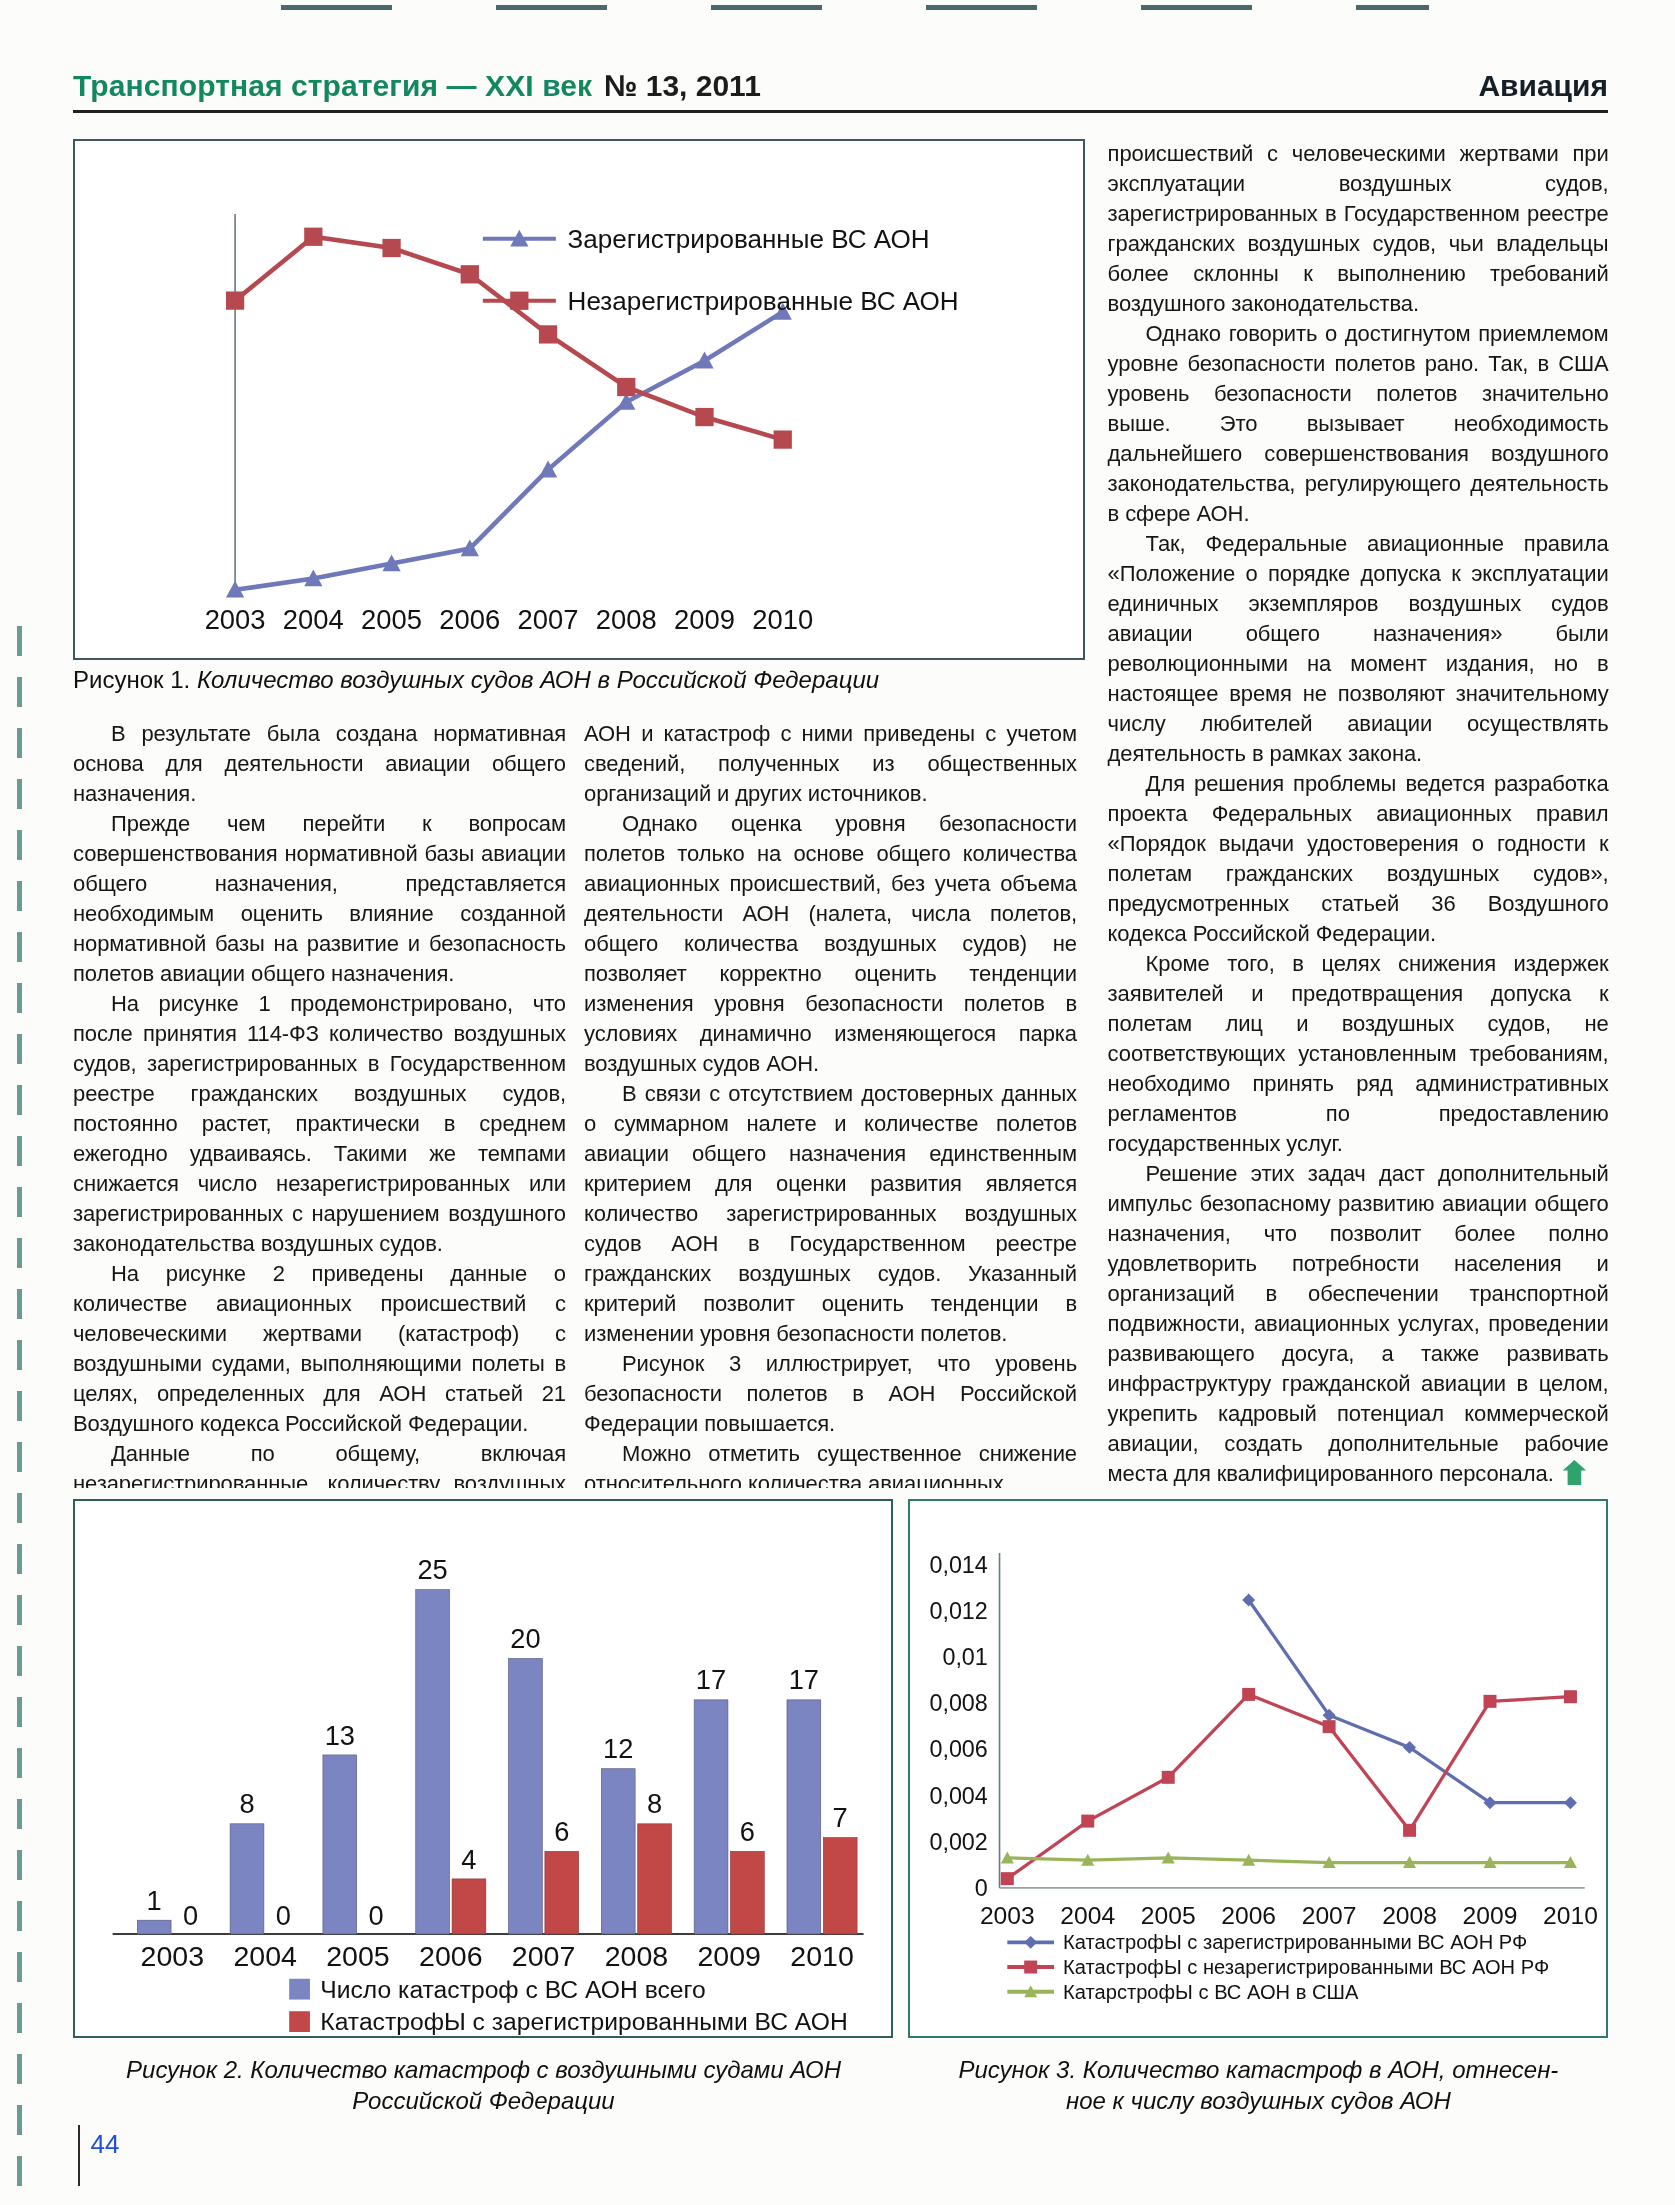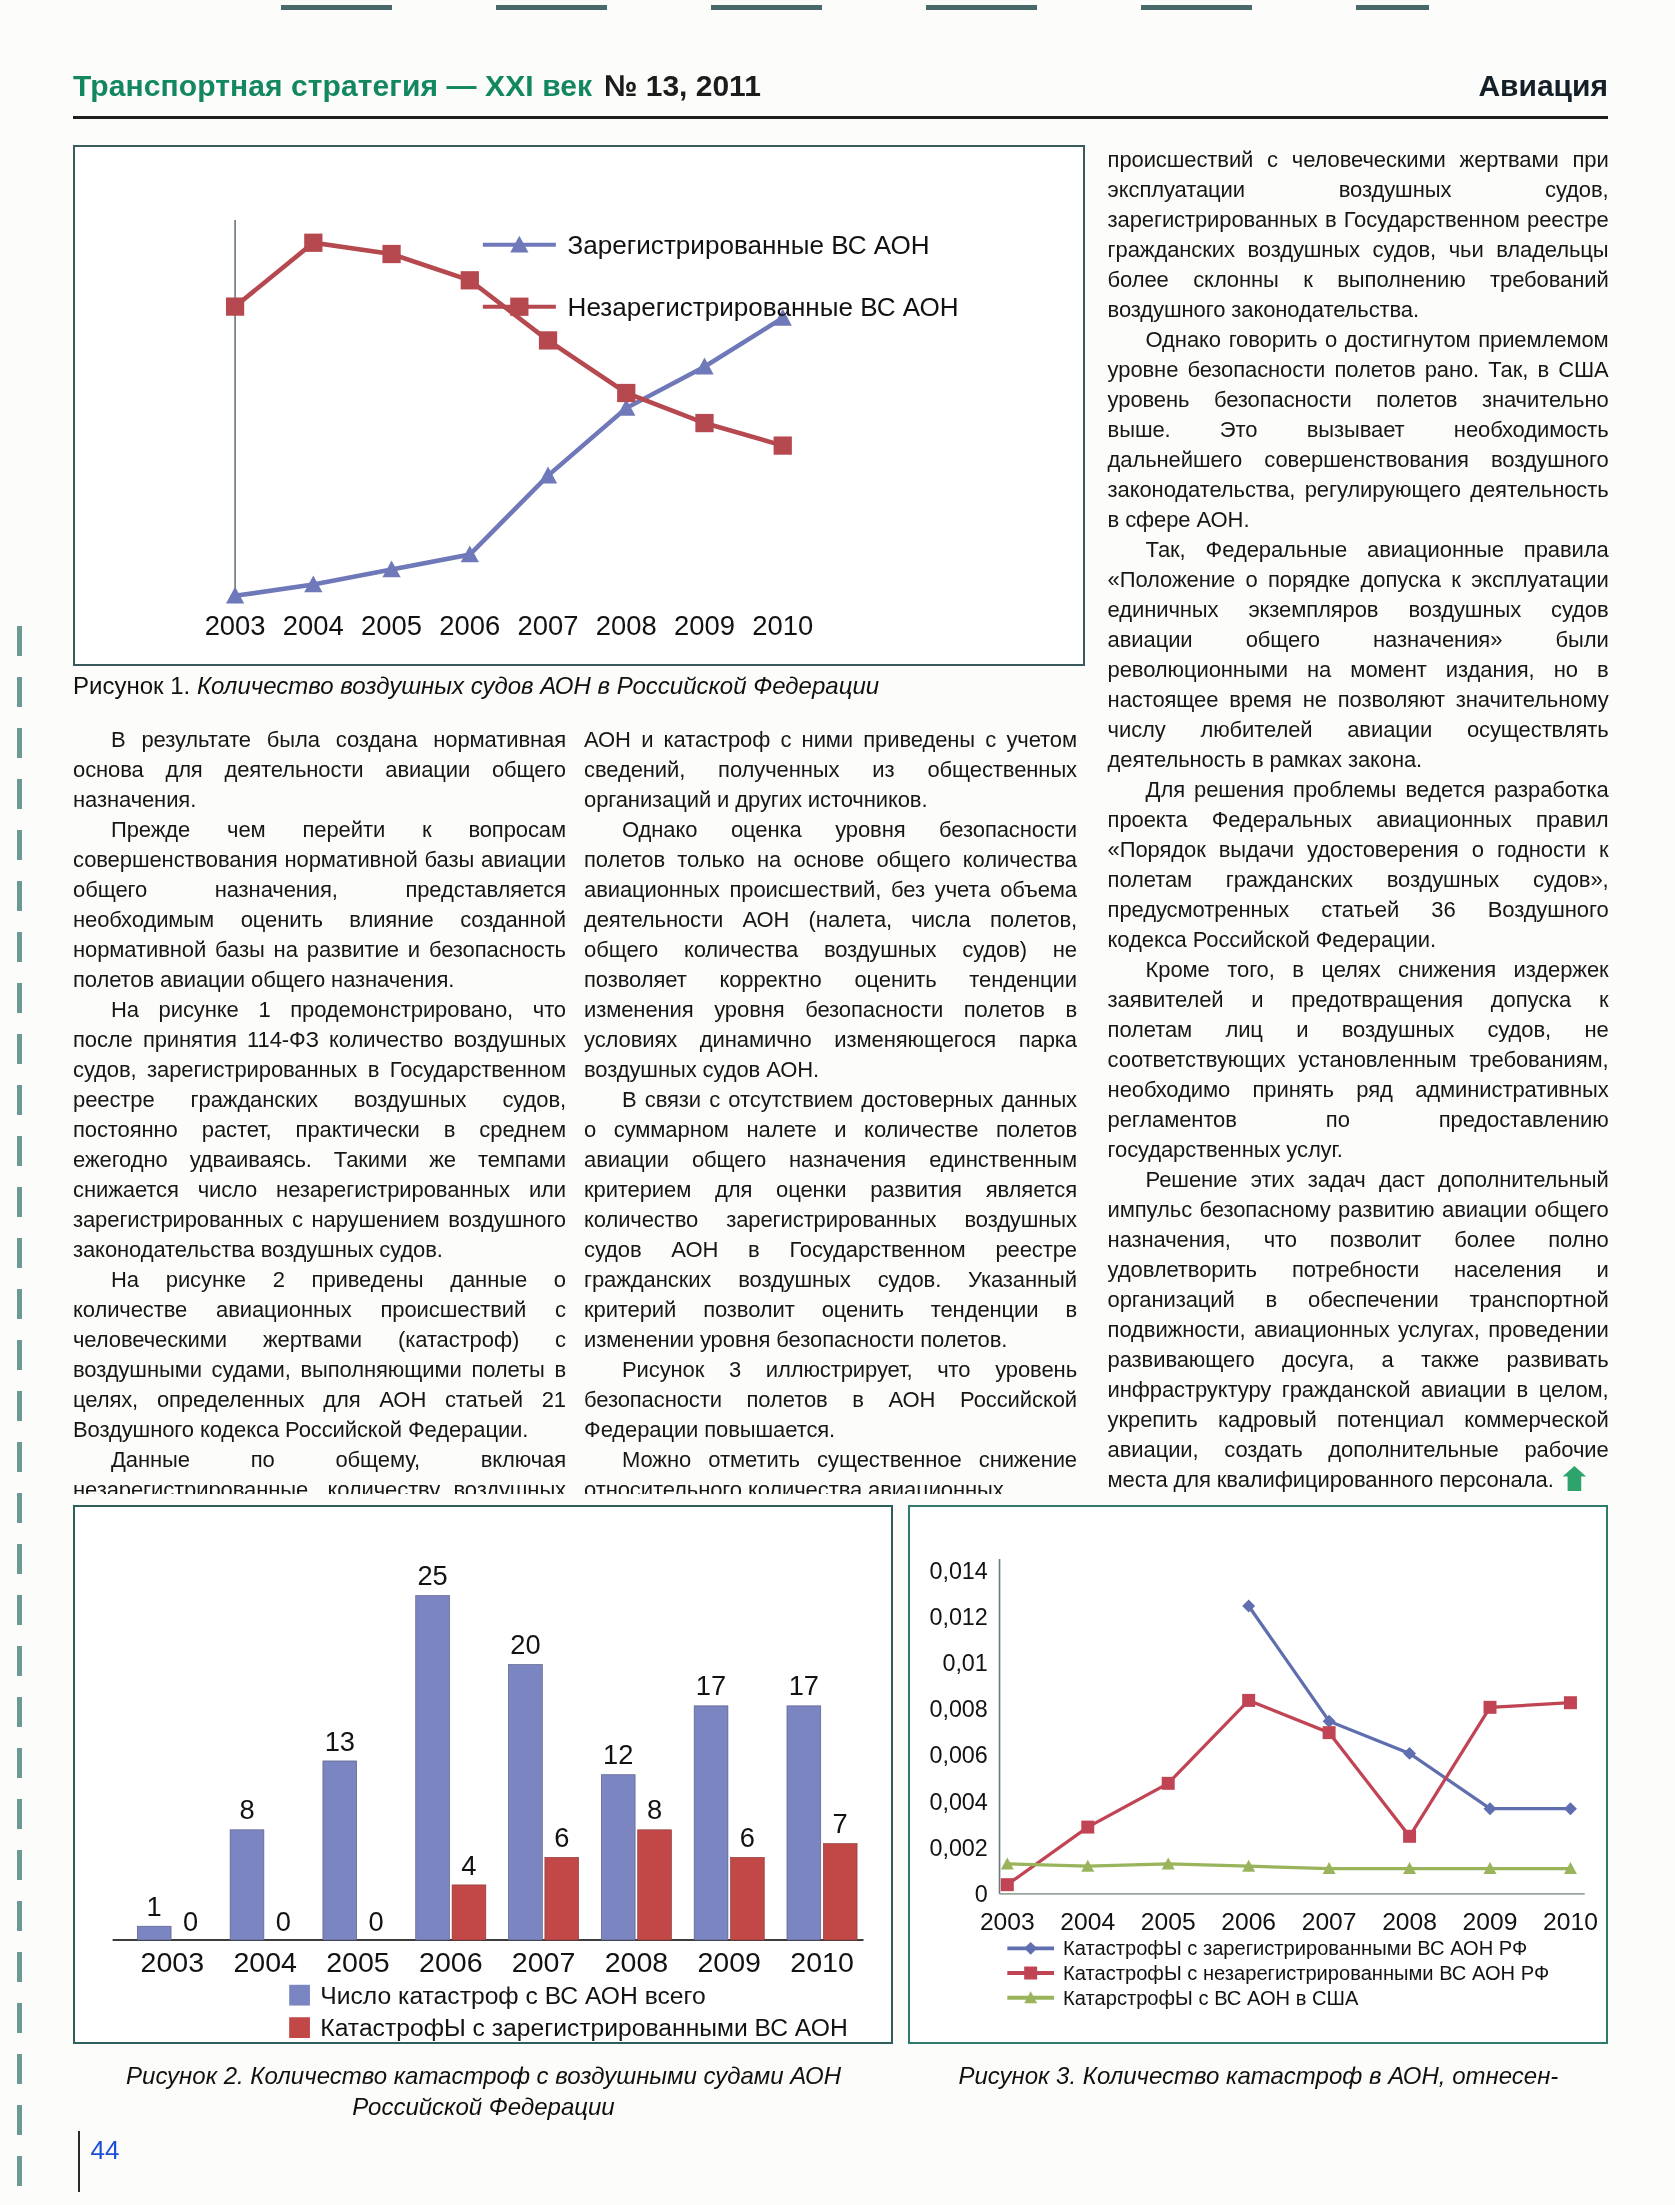--- a/index.html
+++ b/index.html
@@ -6,21 +6,21 @@
   .page{position:relative;width:1675px;height:2205px;background:#fcfcfa;overflow:hidden;
         font-family:"Liberation Sans",sans-serif;color:#161616;}
   .inner{position:relative;padding:0 67px 0 73px;}
   
   .artifact-top{position:absolute;top:5.2px;left:281px;width:1148px;height:4.6px;
         background:repeating-linear-gradient(90deg,#1c4446 0 111px,transparent 111px 215px);opacity:.8;}
   .artifact-left{position:absolute;top:626px;left:17px;width:5.2px;height:1566px;
         background:repeating-linear-gradient(180deg,#2f6f68 0 30px,transparent 30px 51px);opacity:.7;}
   
   .header{display:flex;justify-content:space-between;align-items:flex-end;
-          margin-top:69px;padding-bottom:13px;border-bottom:3.9px solid #1f1f1f;}
+          margin-top:69px;padding-bottom:7px;border-bottom:3.9px solid #1f1f1f;}
   .header-left{display:flex;gap:11.7px;align-items:baseline;}
   .journal{color:#13875f;font-weight:bold;font-size:30px;letter-spacing:0.1px;}
   .issue{color:#1c1c1c;font-weight:bold;font-size:30px;}
   .section{color:#141f27;font-weight:bold;font-size:30px;}
   
   .top-section{display:flex;gap:17.6px;margin-top:26px;}
   .left-block{width:1017px;flex:none;}
   .col3{width:501px;flex:none;}
   .figure-box{background:#fff;border:2px solid #3a5a5e;}
   .fig1-box{width:1008px;height:517px;}
@@ -238,19 +238,20 @@
       </div>
     </div>
 
     <div class="captions-row">
       <div class="caption cap2">
         <div>Рисунок 2. Количество катастроф с воздушными судами АОН</div>
         <div>Российской Федерации</div>
       </div>
       <div class="caption cap3">
         <div>Рисунок 3. Количество катастроф в АОН, отнесен-</div>
+        <div>ное к числу воздушных судов АОН</div>
       </div>
     </div>
 
     <div class="footer">44</div>
   </div>
 </div>
 
 
 </body></html>

